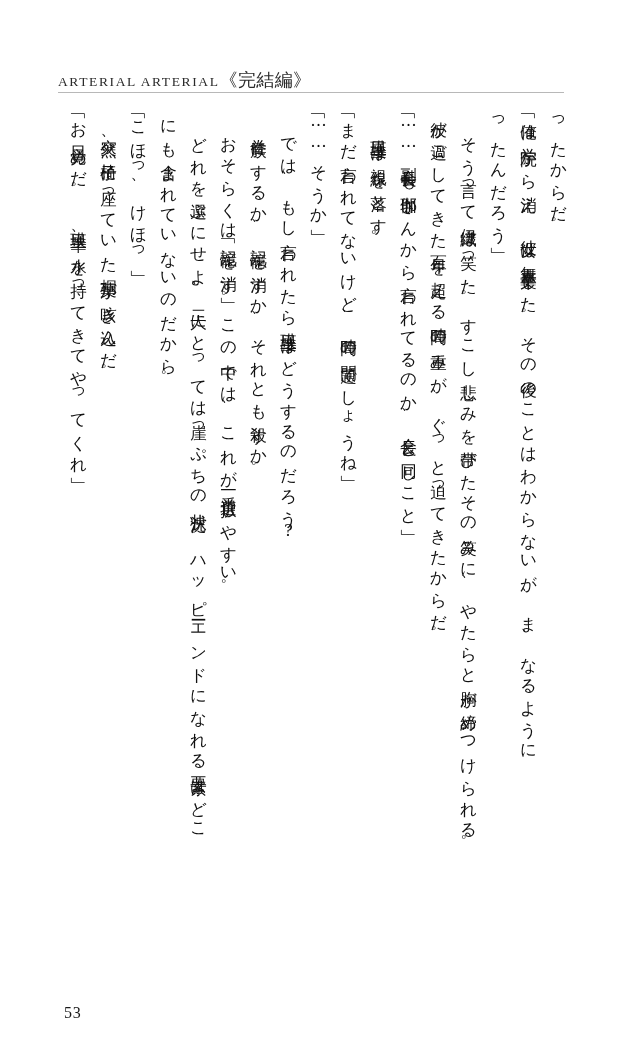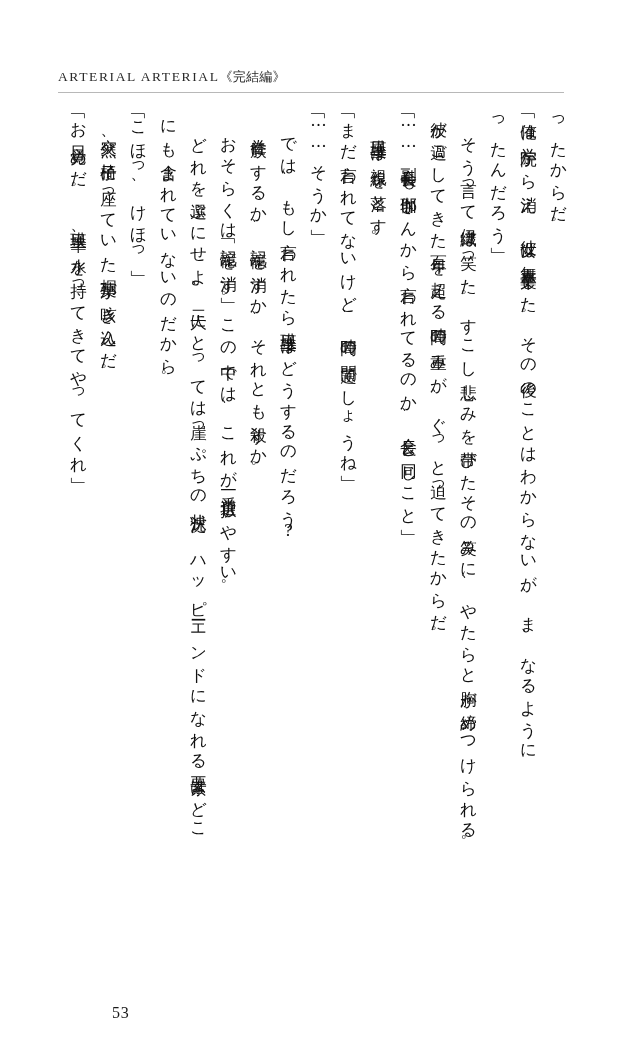--- a/index.html
+++ b/index.html
@@ -31,21 +31,21 @@
     color: #2a2a2a;
     font-family: "Liberation Serif", serif;
     white-space: nowrap;
   }
   .header .title-latin {
     font-variant: small-caps;
     letter-spacing: 0.12em;
   }
   .header .title-jp {
     font-family: "DejaVu Serif", serif;
-    font-size: 13px;
+    font-size: 18px;
     letter-spacing: 0.02em;
     text-align: right;
   }
   .header-rule {
     position: absolute;
     left: 58px;
     top: 92px;
     width: 506px;
     height: 1px;
     background: #b8b8b8;
@@ -83,21 +83,20 @@
 
   
   .page-number {
     position: absolute;
     left: 64px;
     top: 1004px;
     font-family: "Liberation Serif", serif;
     font-size: 16px;
     color: #1a1a1a;
     letter-spacing: 0.04em;
-    margin-left: 48px;
   }
 </style>
 </head>
 <body>
 
 <div class="page">
 
   <div class="header">
     <span class="title-latin">ARTERIAL ARTERIAL</span><span class="title-jp">《完結編》</span>
   </div>

